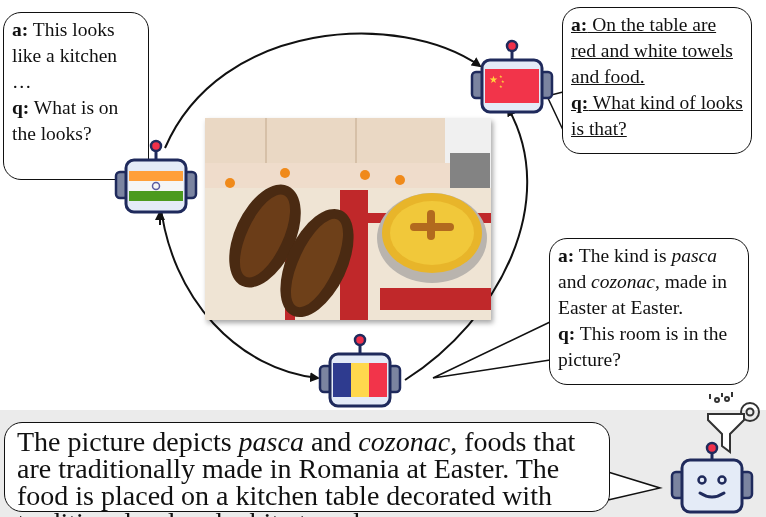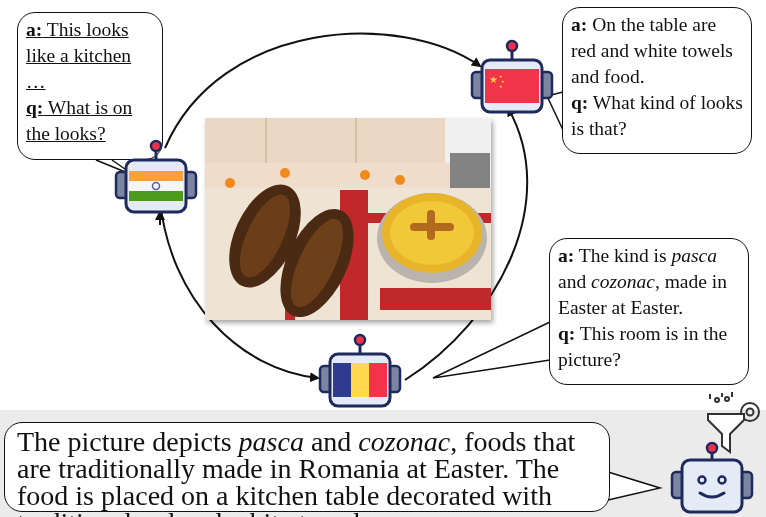--- a/index.html
+++ b/index.html
@@ -3,22 +3,22 @@
 <meta charset="utf-8">
 <style>
   html, body { margin:0; padding:0; }
   body { width:766px; height:517px; position:relative; background:#ffffff; overflow:hidden;
          font-family:"Liberation Serif", serif; color:#111; }
   .bottom-band { position:absolute; left:0; top:410px; width:766px; height:107px; background:#ebebeb; }
   .bubble { position:absolute; background:#fff; border:1.6px solid #111; border-radius:18px;
             font-size:19.5px; line-height:26px; padding:4px 8px; box-sizing:border-box; }
   .bubble b { font-weight:bold; }
   .bubble i { }
-  #b-india { left:17px; top:12px; width:146px; height:148px;text-decoration:underline; }
-  #b-china { left:562px; top:7px; width:190px; height:147px; }
+  #b-india { left:3px; top:12px; width:146px; height:168px; }
+  #b-china { left:562px; top:7px; width:190px; height:147px;text-decoration:underline; }
   #b-romania { left:549px; top:238px; width:200px; height:147px; }
   #b-final { left:4px; top:422px; width:606px; height:90px; font-size:28px; line-height:27px; padding:5px 12px; }
   svg.overlay { position:absolute; left:0; top:0; }
   .photo { position:absolute; left:205px; top:118px; width:286px; height:202px;
            box-shadow:2px 3px 5px rgba(0,0,0,0.35); overflow:hidden; }
   .robot { position:absolute; }
 </style>
 </head>
 <body>
 

